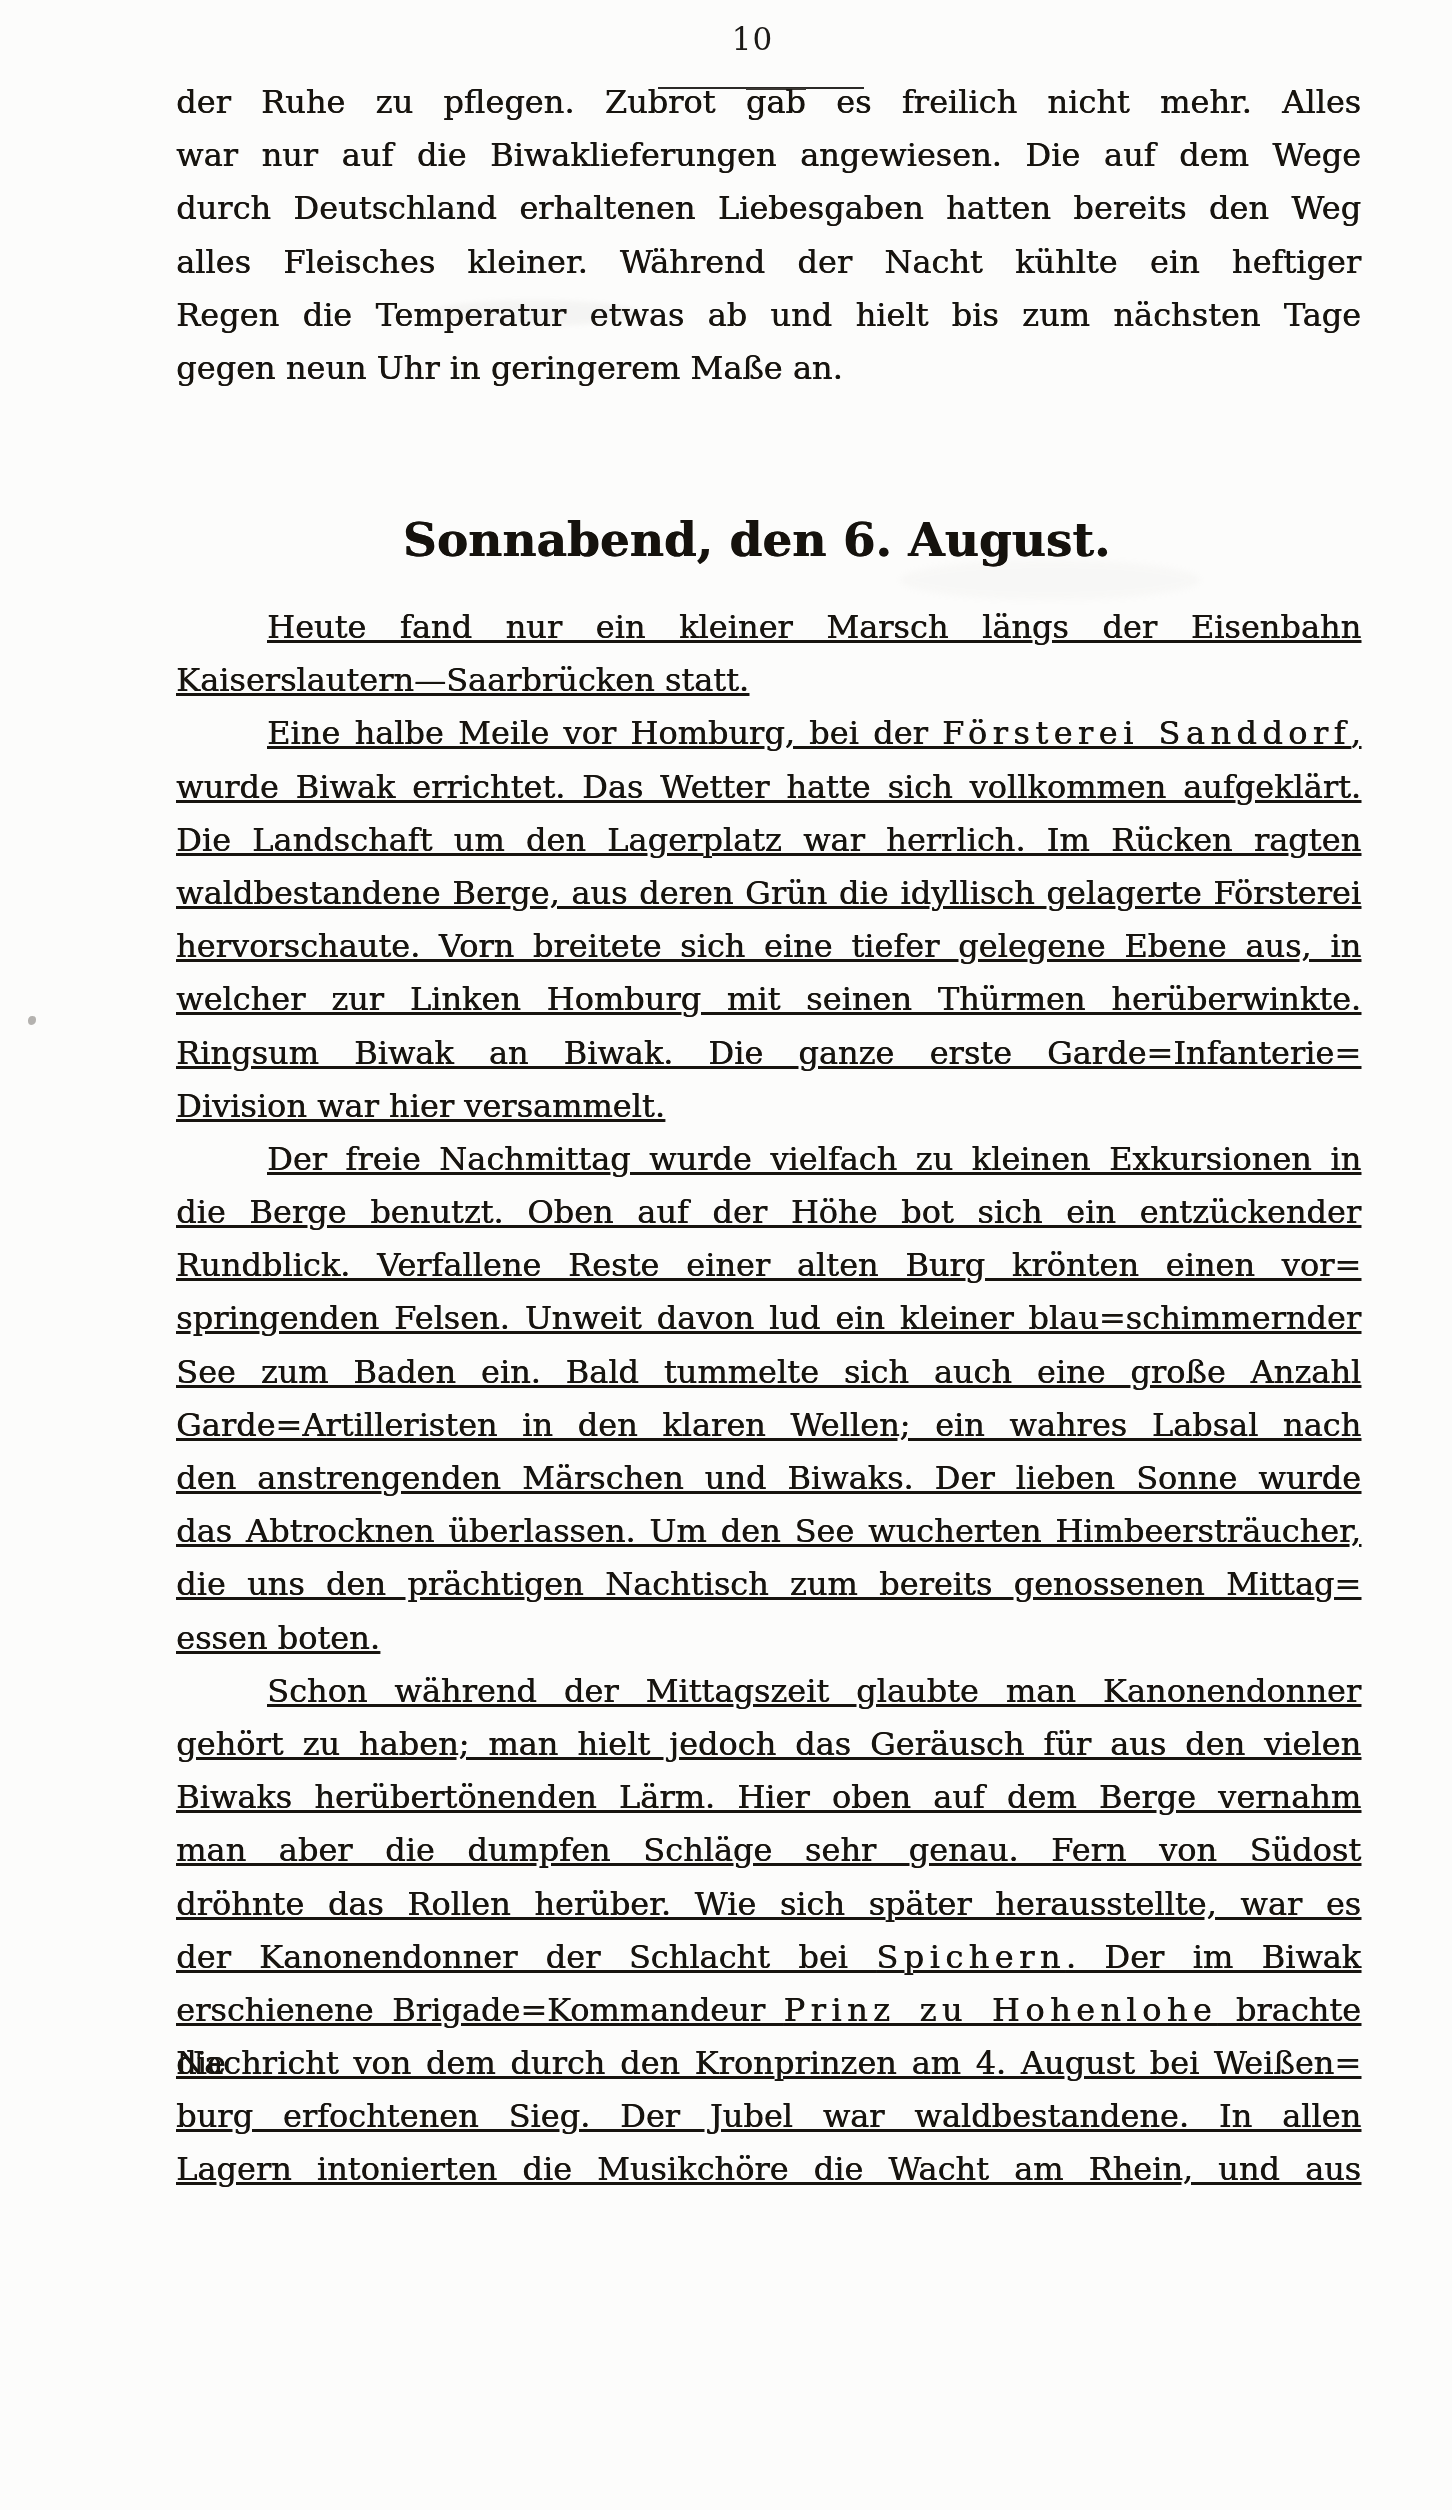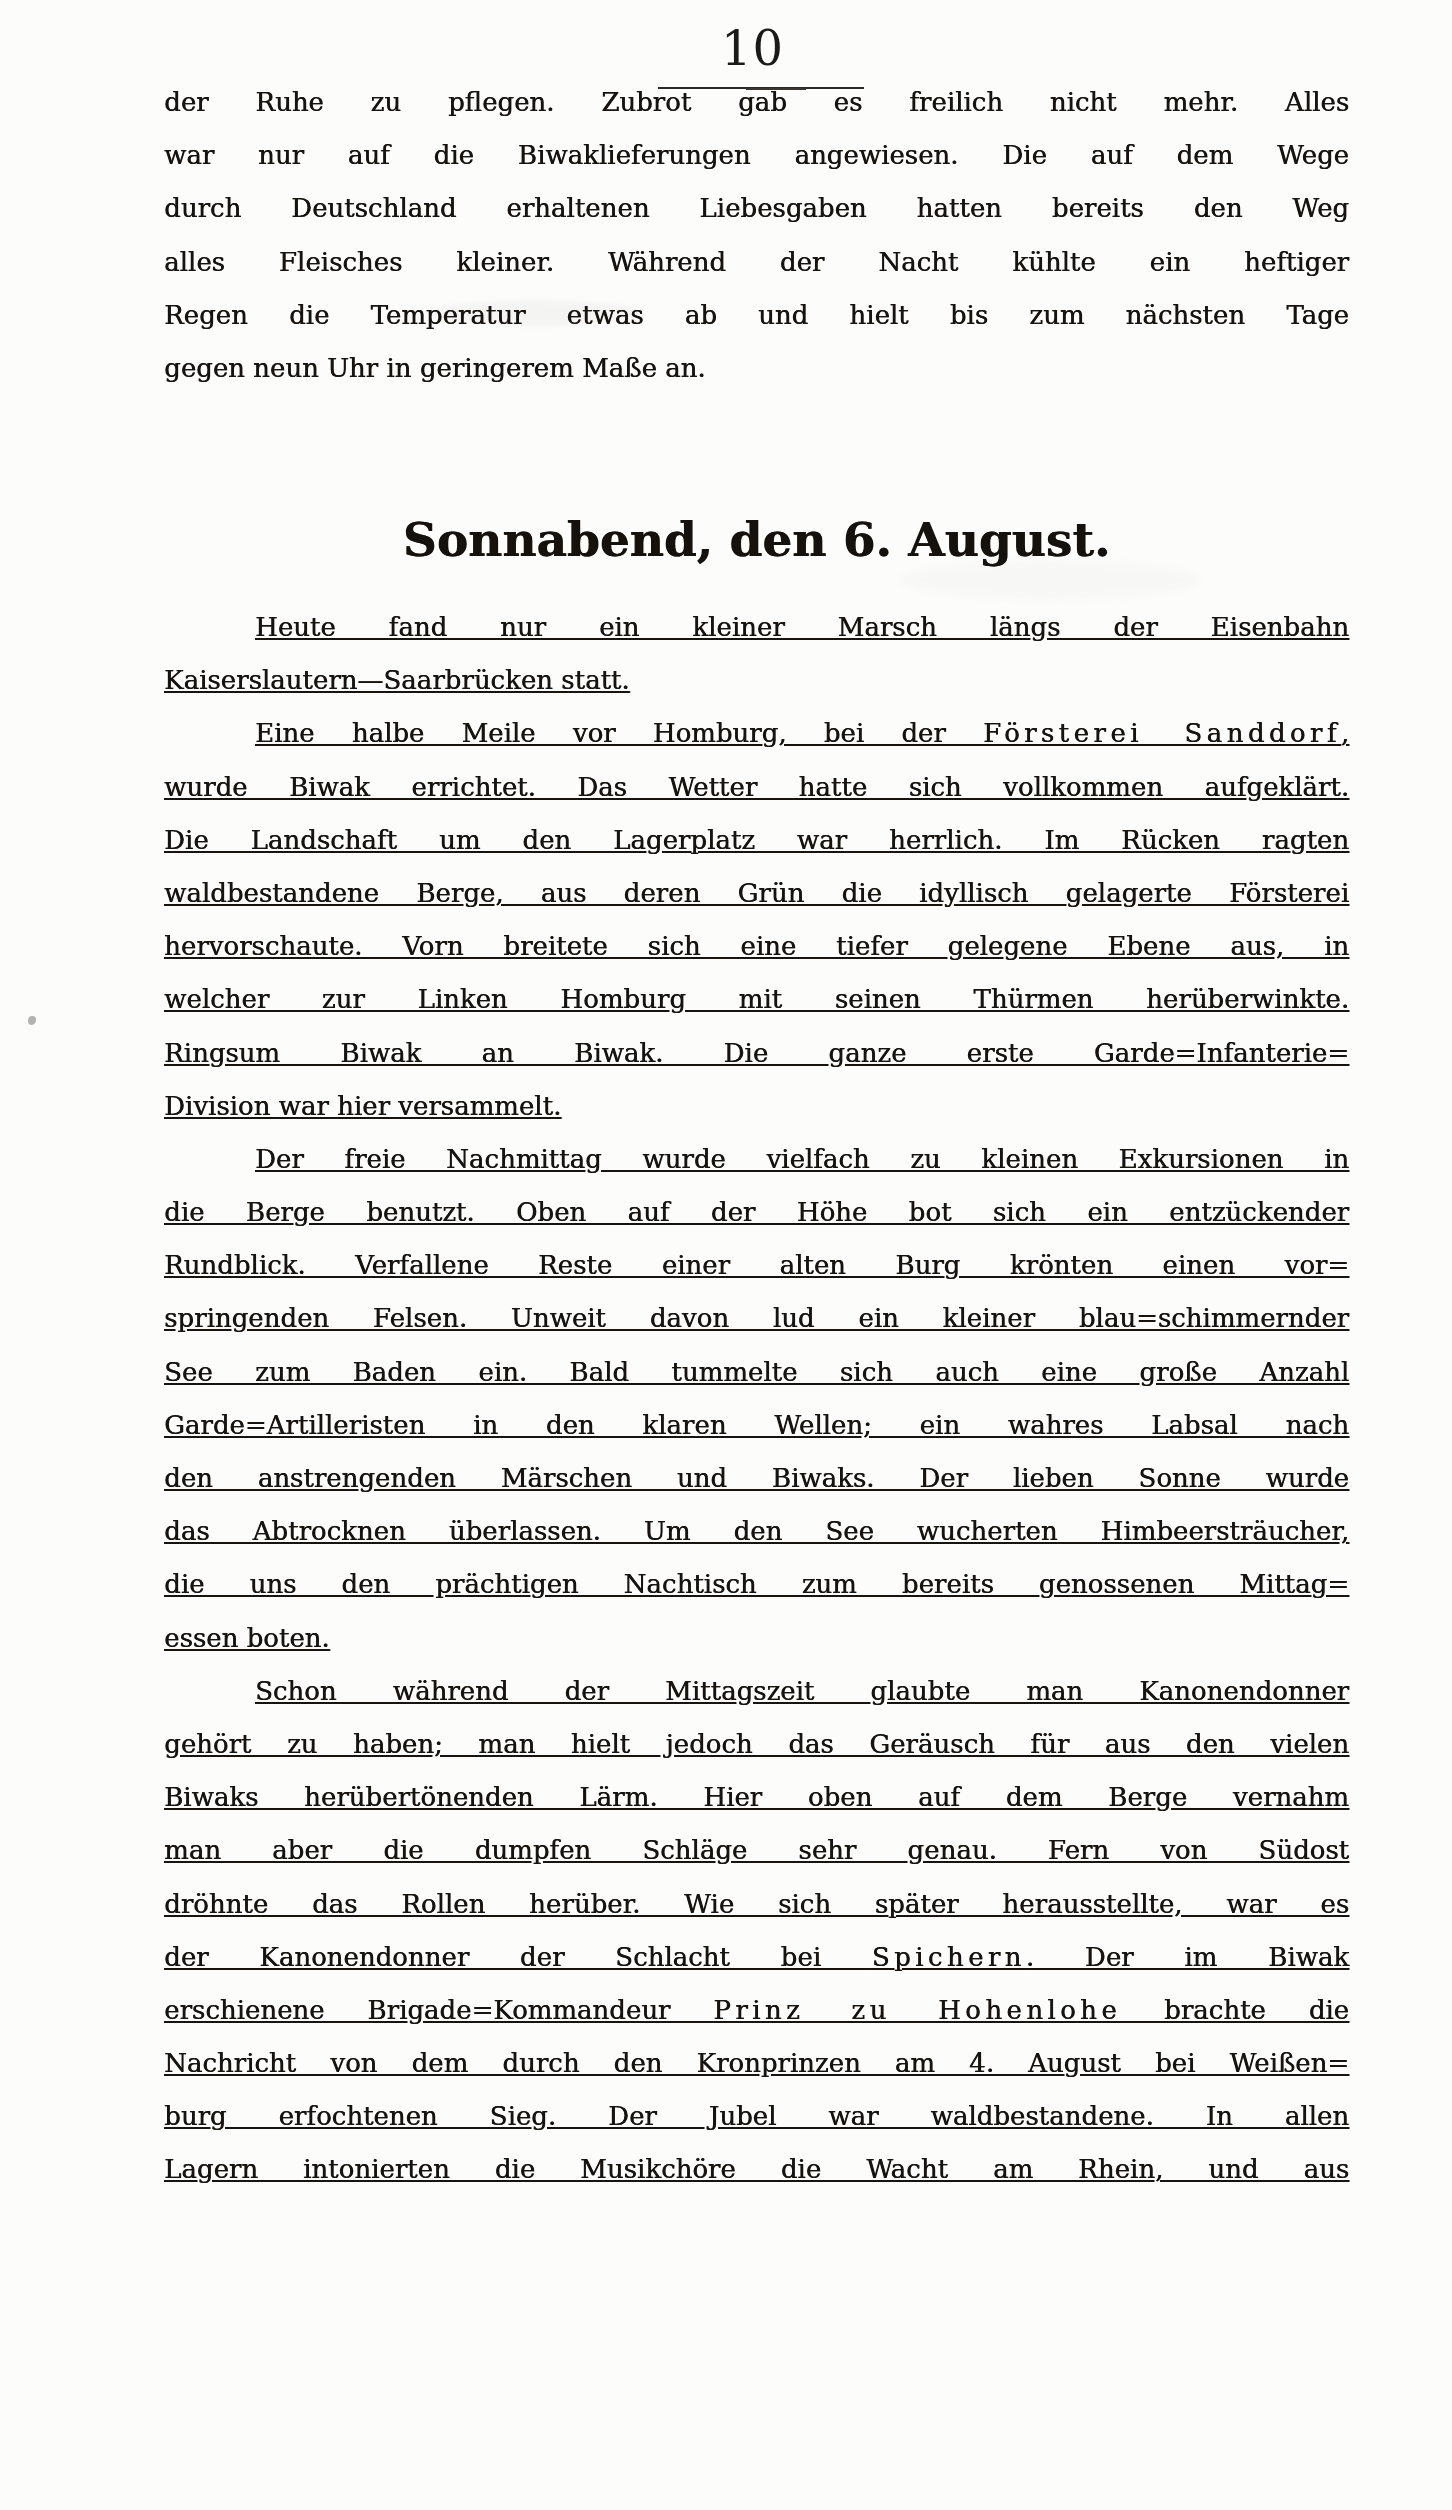--- a/index.html
+++ b/index.html
@@ -10,41 +10,41 @@
   }
   .page{
     position:absolute;inset:0;
     background:#fcfcfb;
     color:#17140f;
     overflow:hidden;
   }
   
   .folio{
     position:absolute;left:160px;top:22px;width:1185px;
-    text-align:center;font-size:48px;line-height:1.1;color:#1c1a17;
+    text-align:center;font-size:31px;line-height:1.1;color:#1c1a17;
     letter-spacing:1px;
   }
   .folio-rule{
     position:absolute;top:87px;left:658px;width:206px;height:2px;
     background:#2b2926;
   }
   .folio-rule:after{
     content:"";position:absolute;left:88px;top:1px;width:60px;height:2px;
     background:#3a3733;
   }
   
   .chapter-heading{
     position:absolute;left:160px;top:508px;width:1185px;margin:4px;
     text-align:center;font-size:47px;font-weight:bold;color:#15120d;
     text-shadow:0.6px 0 currentColor;
   }
   
   .column{
-    position:absolute;left:164px;width:1185px;
-    font-size:26px;color:#17140f;
+    position:absolute;left:176px;width:1185px;
+    font-size:32px;color:#17140f;
     text-shadow:0.5px 0 currentColor;
   }
   .block-a{top:76px;}
   .block-b{top:601px;text-decoration:underline;}
   .para{margin:0;padding:0;}
   .line{
     height:53.2px;line-height:53.2px;
   }
   .line.just{text-align:justify;text-align-last:justify;}
   .line.last{text-align:right;text-align-last:left;}

